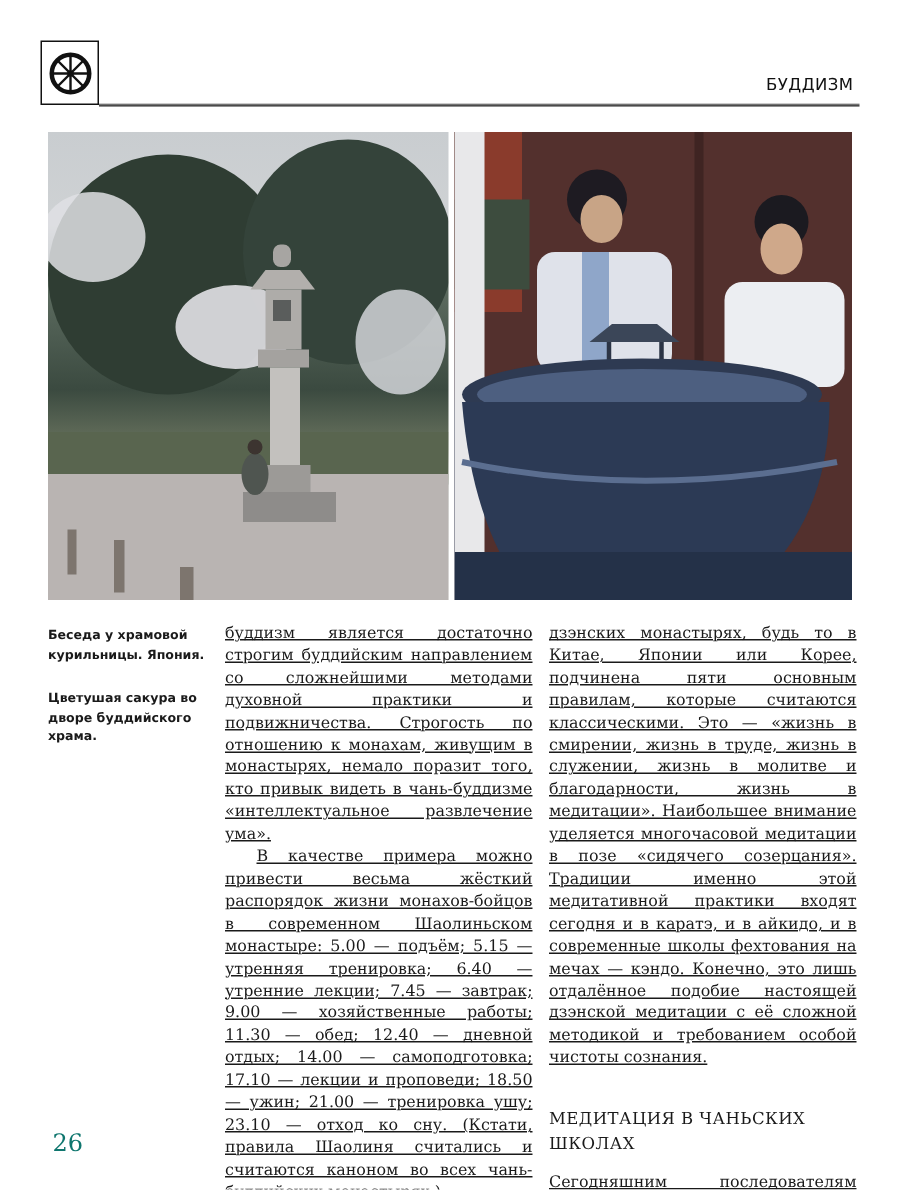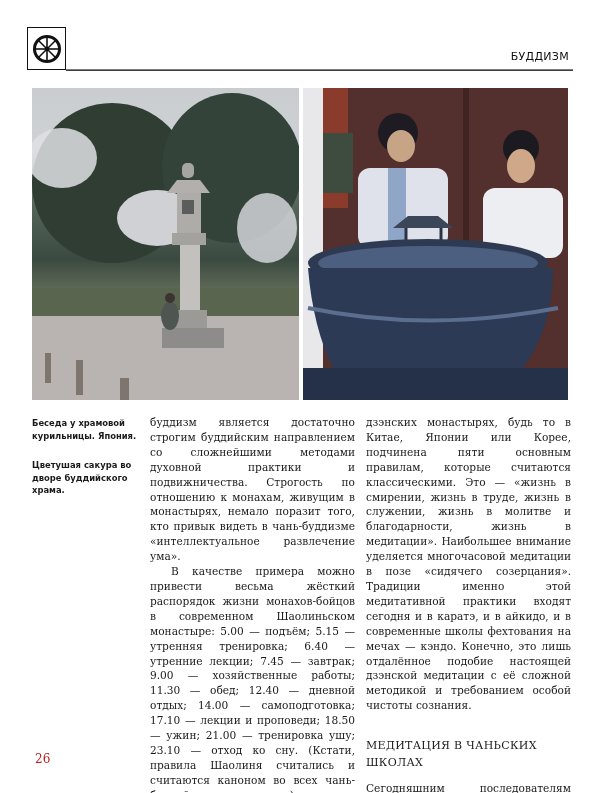--- a/index.html
+++ b/index.html
@@ -16,24 +16,24 @@
   .photo-right { left: 303px; width: 265px; background: linear-gradient(180deg, #4a2c2a 0%, #5b3532 40%, #3c4a62 60%, #2f3f58 100%); }
 
   
   .captions { position: absolute; left: 32px; top: 417px; width: 112px; font-family: "DejaVu Sans", sans-serif; font-weight: bold; font-size: 8.4px; line-height: 12.5px; color: #1a1a1a; }
   .caption { margin: 0 0 17px 0; }
 
   
   .col { position: absolute; top: 415px; font-size: 10.6px; line-height: 14.9px; text-align: justify; hyphens: manual; }
   .col-mid { left: 150px; width: 205px; }
   .col-right { left: 366px; width: 205px; }
-  .col p { margin: 0; }
+  .col p { margin: 0; text-decoration: underline; }
   .col p.indent { text-indent: 21px; }
   .subhead { font-size: 11px; line-height: 17px; letter-spacing: 0.3px; margin: 24px 0 10px 0; text-align: left; }
-  .page-number { position: absolute; left: 35px; top: 752px; font-family: "DejaVu Serif", serif; font-size: 12px; color: #b91c1c; }
+  .page-number { position: absolute; left: 35px; top: 752px; font-family: "DejaVu Serif", serif; font-size: 16px; color: #0f766e; }
 </style>
 </head>
 <body>
 
 <div class="logo-box">
   <svg width="30" height="30" viewBox="0 0 30 30">
     <circle cx="15" cy="15" r="12.5" fill="none" stroke="#111" stroke-width="3"></circle>
     <circle cx="15" cy="15" r="2.2" fill="#111"></circle>
     <g stroke="#111" stroke-width="1.6">
       <line x1="15" y1="3" x2="15" y2="27"></line>

